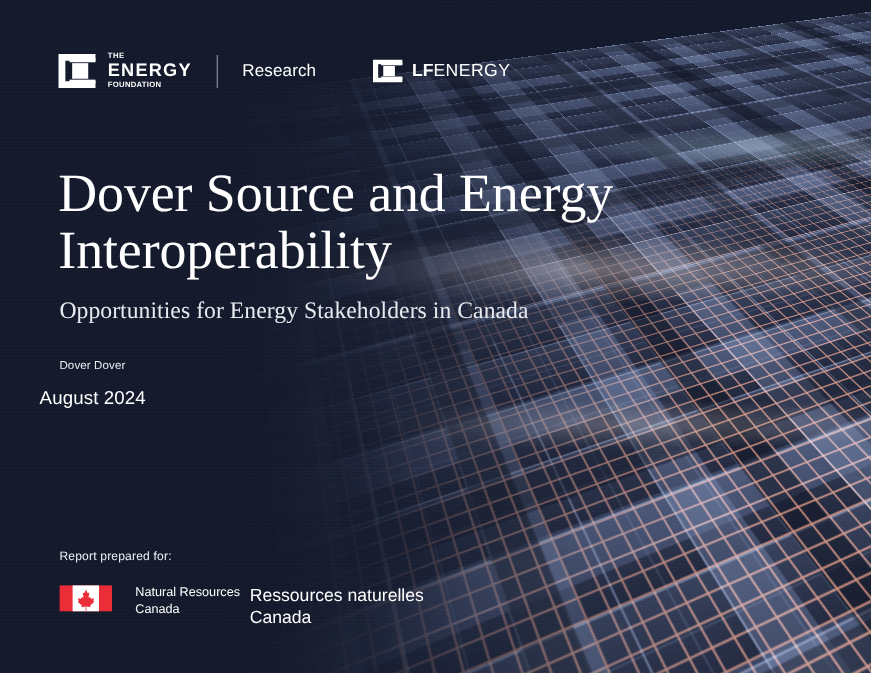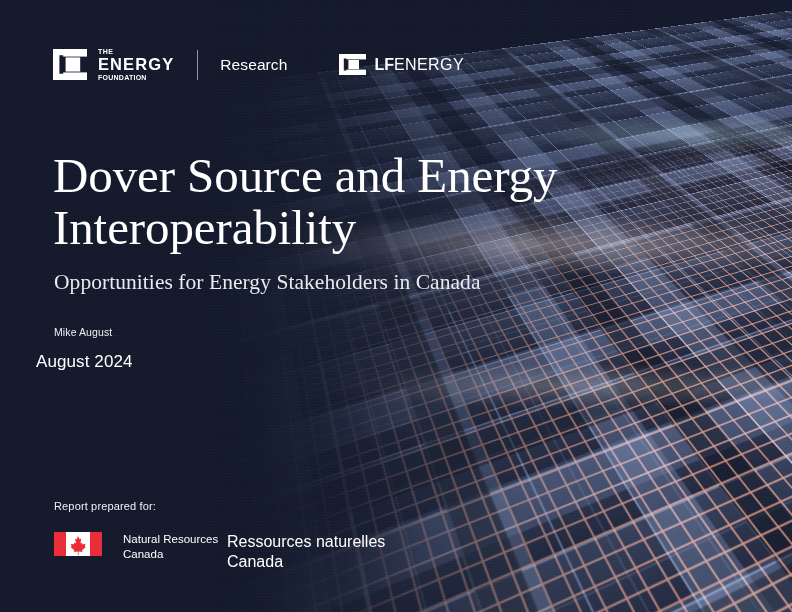--- a/index.html
+++ b/index.html
@@ -358,21 +358,21 @@
       </div>
     </div>
 
     <h1 class="title">
       <span class="l1">Dover Source and Energy</span>
       <span class="l2">Interoperability</span>
     </h1>
 
     <div class="subtitle">Opportunities for Energy Stakeholders in Canada</div>
 
-    <div class="author">Mike August</div>
+    <div class="author">Dover Dover</div>
     <div class="date">August 2024</div>
 
     <div class="prepared-label">Report prepared for:</div>
 
     <div class="gc-wordmark">
       <svg class="ca-flag" viewBox="0 0 48 24">
         <rect x="0" y="0" width="48" height="24" fill="#ea2d37"></rect>
         <rect x="12" y="0" width="24" height="24" fill="#ffffff"></rect>
         <path fill="#ea2d37" d="M24 4.0 l1.5 2.9 q0.25 0.45 0.75 0.2 l1.05 -0.55 l-0.78 4.1 q-0.16 0.8 0.42 0.55 l1.0 -0.45 l0.55 1.3 q0.2 0.45 0.72 0.32 l2.3 -0.5 l-0.62 2.25 q-0.12 0.45 0.22 0.6 l0.85 0.4 l-3.6 2.95 q-0.45 0.4 -0.25 0.9 l0.35 1.05 l-3.5 -0.62 q-0.5 -0.08 -0.5 0.4 l0.18 3.47 h-0.9 l0.18 -3.47 q0 -0.48 -0.5 -0.4 l-3.5 0.62 l0.35 -1.05 q0.2 -0.5 -0.25 -0.9 l-3.6 -2.95 l0.85 -0.4 q0.34 -0.15 0.22 -0.6 l-0.62 -2.25 l2.3 0.5 q0.52 0.13 0.72 -0.32 l0.55 -1.3 l1.0 0.45 q0.58 0.25 0.42 -0.55 l-0.78 -4.1 l1.05 0.55 q0.5 0.25 0.75 -0.2 Z"></path>
       </svg>

